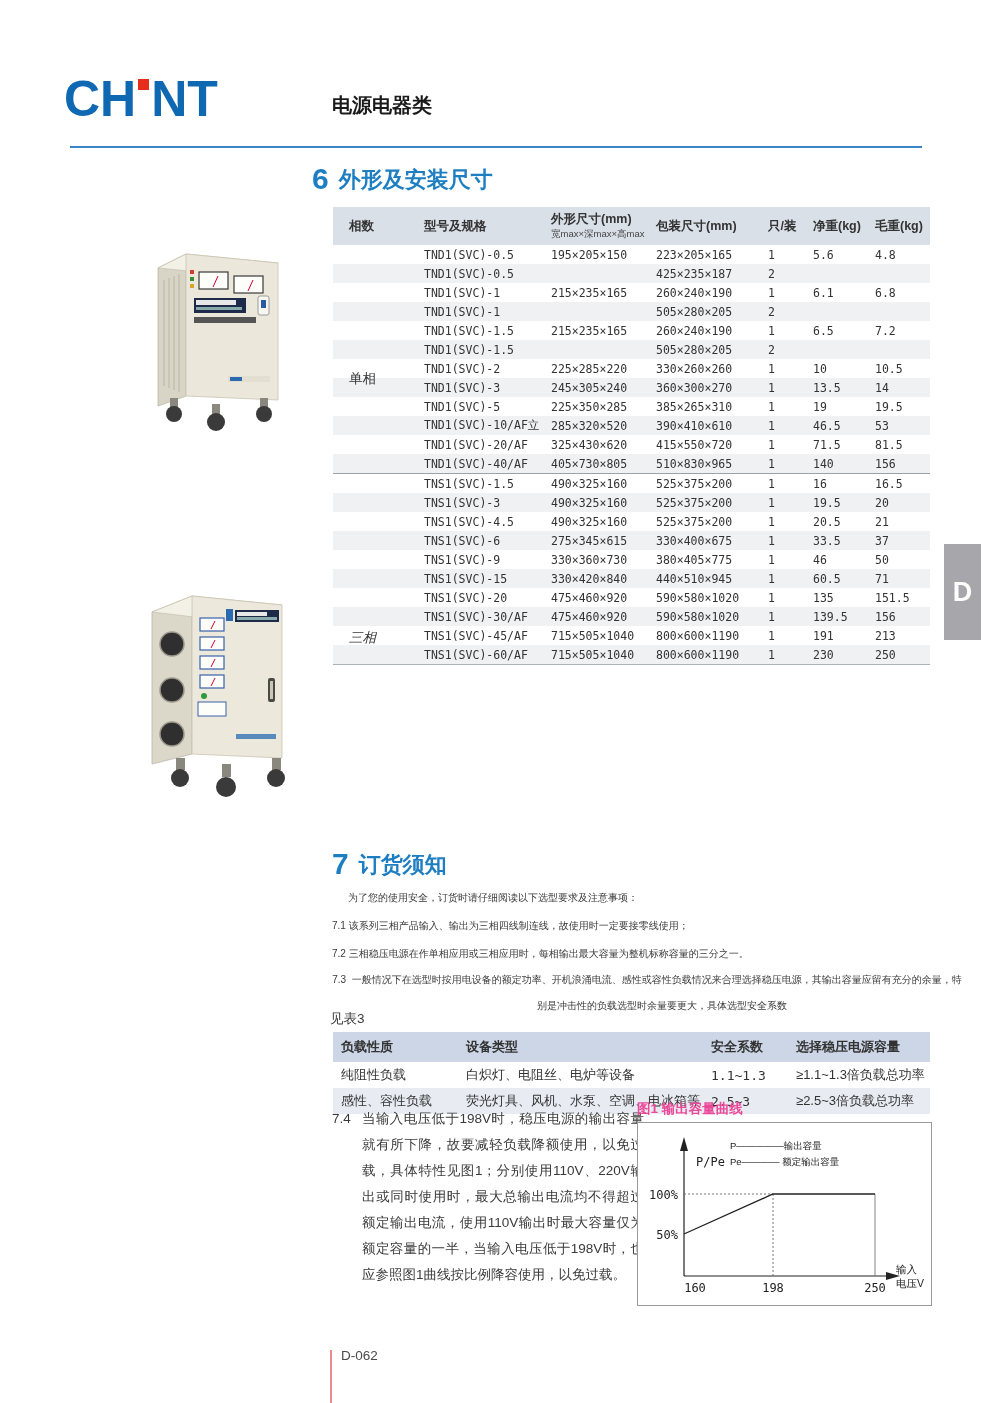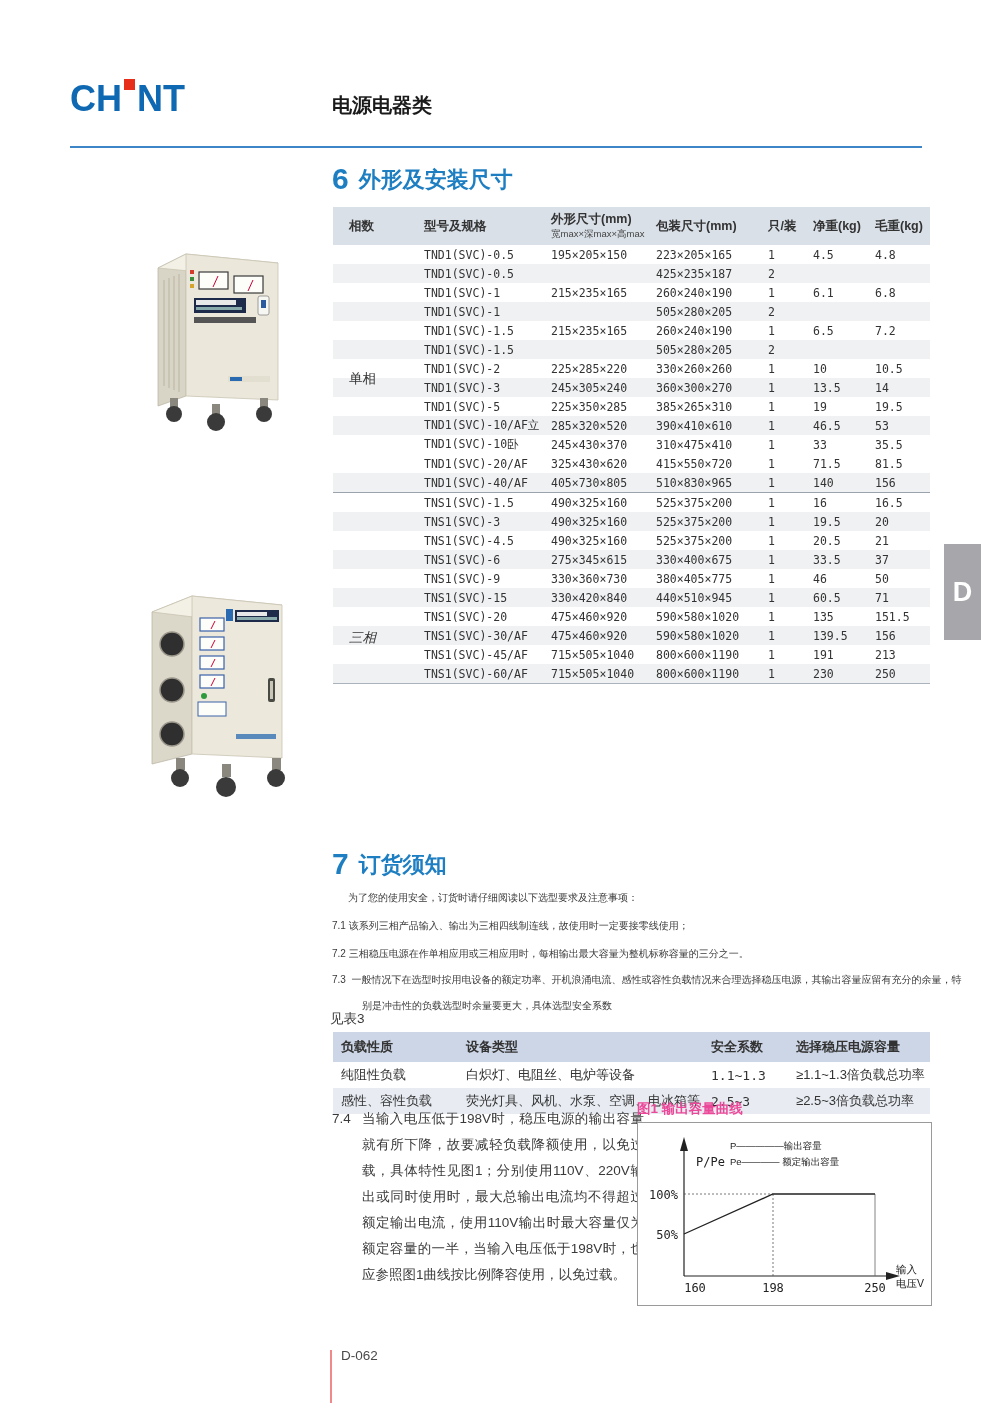--- a/index.html
+++ b/index.html
@@ -1,20 +1,20 @@
 <!DOCTYPE html>
 <html><head>
 <meta charset="utf-8">
 <style>
   html,body{margin:0;padding:0;background:#fff;}
   .page{position:relative;width:992px;height:1403px;background:#fff;overflow:hidden;
         font-family:"Liberation Sans",sans-serif;color:#333;}
   
-  .logo{position:absolute;left:70px;top:78px;display:flex;align-items:flex-start;
-        font-weight:bold;font-size:36px;line-height:42px;color:#0f68b2;letter-spacing:0px;justify-content:center;}
+  .logo{position:absolute;left:64px;top:78px;display:flex;align-items:flex-start;
+        font-weight:bold;font-size:50px;line-height:42px;color:#0f68b2;letter-spacing:0px;justify-content:center;}
   .logo .mark{width:11px;height:11px;background:#e62e1b;margin:1px 2px 0 2px;}
   .category{position:absolute;left:332px;top:92px;font-size:20px;font-weight:bold;color:#1a1a1a;}
   .rule{position:absolute;left:70px;top:146px;width:852px;height:2px;background:#3c85c6;}
   
   .sec-title{position:absolute;color:#1e7ec2;white-space:nowrap;}
   .sec-title .num{font-size:30px;font-weight:bold;margin-right:10px;vertical-align:-2px;}
   .sec-title .txt{font-size:22px;font-weight:bold;}
   
   .dim-wrap{position:absolute;left:333px;top:207px;width:597px;}
   table{border-collapse:collapse;table-layout:fixed;width:597px;}
@@ -25,21 +25,21 @@
         font-family:"DejaVu Sans Mono",monospace;white-space:nowrap;overflow:hidden;}
   .dim-table tr.stripe td{background:#f0f1f3;}
   .dim-table tr.group-sep td{border-top:1.5px solid #9aa2ac;}
   .dim-table tbody tr:last-child td{border-bottom:1.5px solid #aab2bc;}
   .phase-label{position:absolute;left:16px;font-size:13.5px;color:#333;
         font-family:"Liberation Sans",sans-serif;margin-top:32px;}
   
   .photo{position:absolute;}
   
   .body-text{position:absolute;font-size:10px;color:#3a3a3a;line-height:27px;white-space:nowrap;}
-  .item{padding-left:30px;text-indent:-30px;white-space:normal;width:600px;}
+  .item{padding-left:30px;text-indent:-30px;white-space:normal;width:600px;text-align:center;}
   .see-table{position:absolute;font-size:13.5px;color:#3a3a3a;}
   
   .load-table{position:absolute;left:333px;top:1032px;width:597px;border-collapse:collapse;table-layout:fixed;}
   .load-table th{background:#ccd6e6;font-size:13px;font-weight:bold;text-align:left;
         padding:4px 8px;height:22px;color:#333;}
   .load-table td{font-size:13px;padding:3px 8px;height:20px;color:#333;white-space:nowrap;}
   .load-table tr.alt td{background:#e8ecf2;}
   .load-table .mono{font-family:"DejaVu Sans Mono",monospace;font-size:13px;}
   
   .p74{position:absolute;left:332px;top:1106px;width:312px;font-size:13.5px;
@@ -147,21 +147,21 @@
         <rect x="46" y="176" width="9" height="12" fill="#8a887e"></rect>
           <circle cx="50" cy="196" r="9"></circle>
         <rect x="92" y="182" width="9" height="13" fill="#8a887e"></rect>
           <circle cx="96" cy="205" r="10"></circle>
         <rect x="142" y="176" width="9" height="12" fill="#8a887e"></rect>
           <circle cx="146" cy="196" r="9"></circle>
       </g>
     </svg>
   </div>
 
-  <div class="sec-title" style="left:332px;top:162px;">
+  <div class="sec-title" style="left:312px;top:162px;">
     <span class="num">6</span><span class="txt">外形及安装尺寸</span>
   </div>
 
   <div class="dim-wrap">
     <table class="dim-table">
       <colgroup>
         <col style="width:88px">
           <col style="width:127px">
           <col style="width:105px">
         <col style="width:112px">
@@ -180,21 +180,21 @@
           <th>毛重(kg)</th>
         </tr>
       </thead>
       <tbody>
           <tr class="">
             <td></td>
             <td>TND1(SVC)-0.5</td>
             <td>195×205×150</td>
             <td>223×205×165</td>
             <td>1</td>
-            <td>4.5</td>
+            <td>5.6</td>
             <td>4.8</td>
           </tr>
           <tr class="stripe ">
             <td></td>
             <td>TND1(SVC)-0.5</td>
             <td></td>
             <td>425×235×187</td>
             <td>2</td>
             <td></td>
             <td></td>
@@ -263,29 +263,20 @@
             <td>19.5</td>
           </tr>
           <tr class="stripe ">
             <td></td>
             <td>TND1(SVC)-10/AF立</td>
             <td>285×320×520</td>
             <td>390×410×610</td>
             <td>1</td>
             <td>46.5</td>
             <td>53</td>
-          </tr>
-          <tr class="">
-            <td></td>
-            <td>TND1(SVC)-10卧</td>
-            <td>245×430×370</td>
-            <td>310×475×410</td>
-            <td>1</td>
-            <td>33</td>
-            <td>35.5</td>
           </tr>
           <tr class="">
             <td></td>
             <td>TND1(SVC)-20/AF</td>
             <td>325×430×620</td>
             <td>415×550×720</td>
             <td>1</td>
             <td>71.5</td>
             <td>81.5</td>
           </tr>

